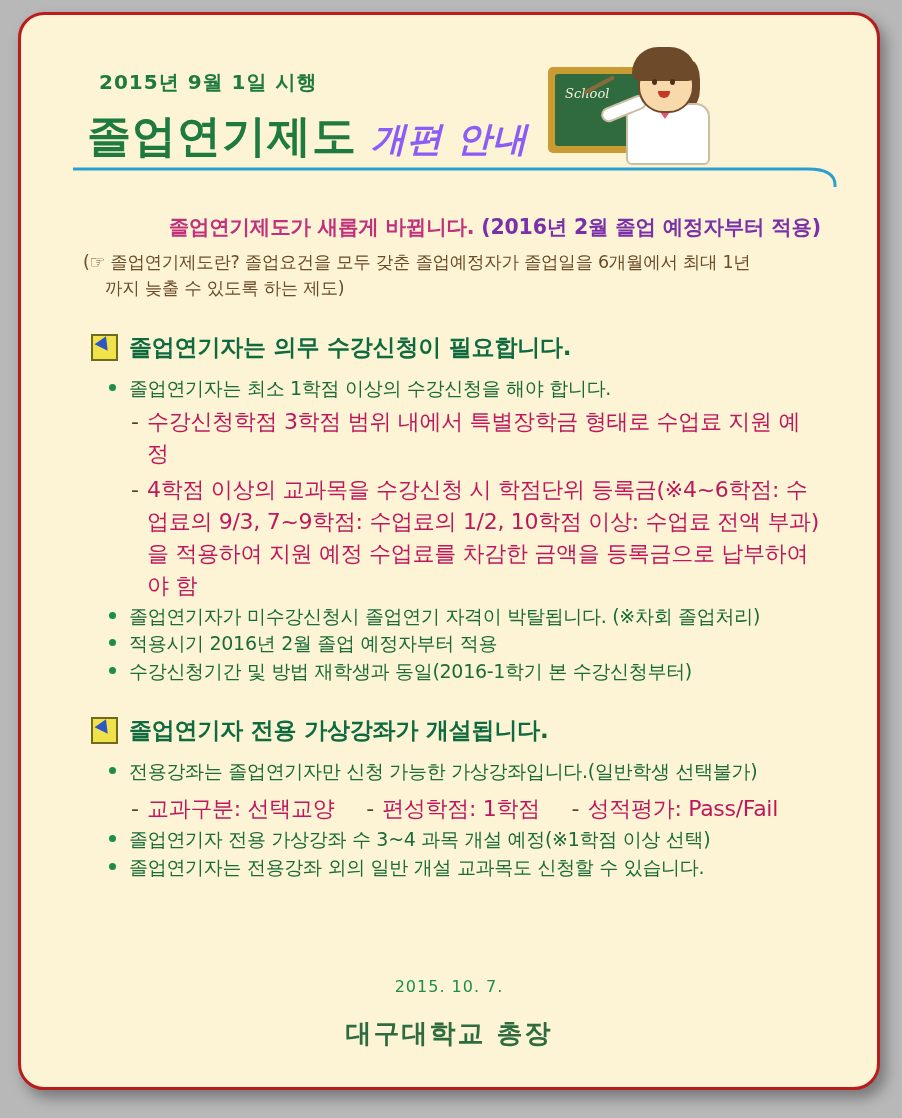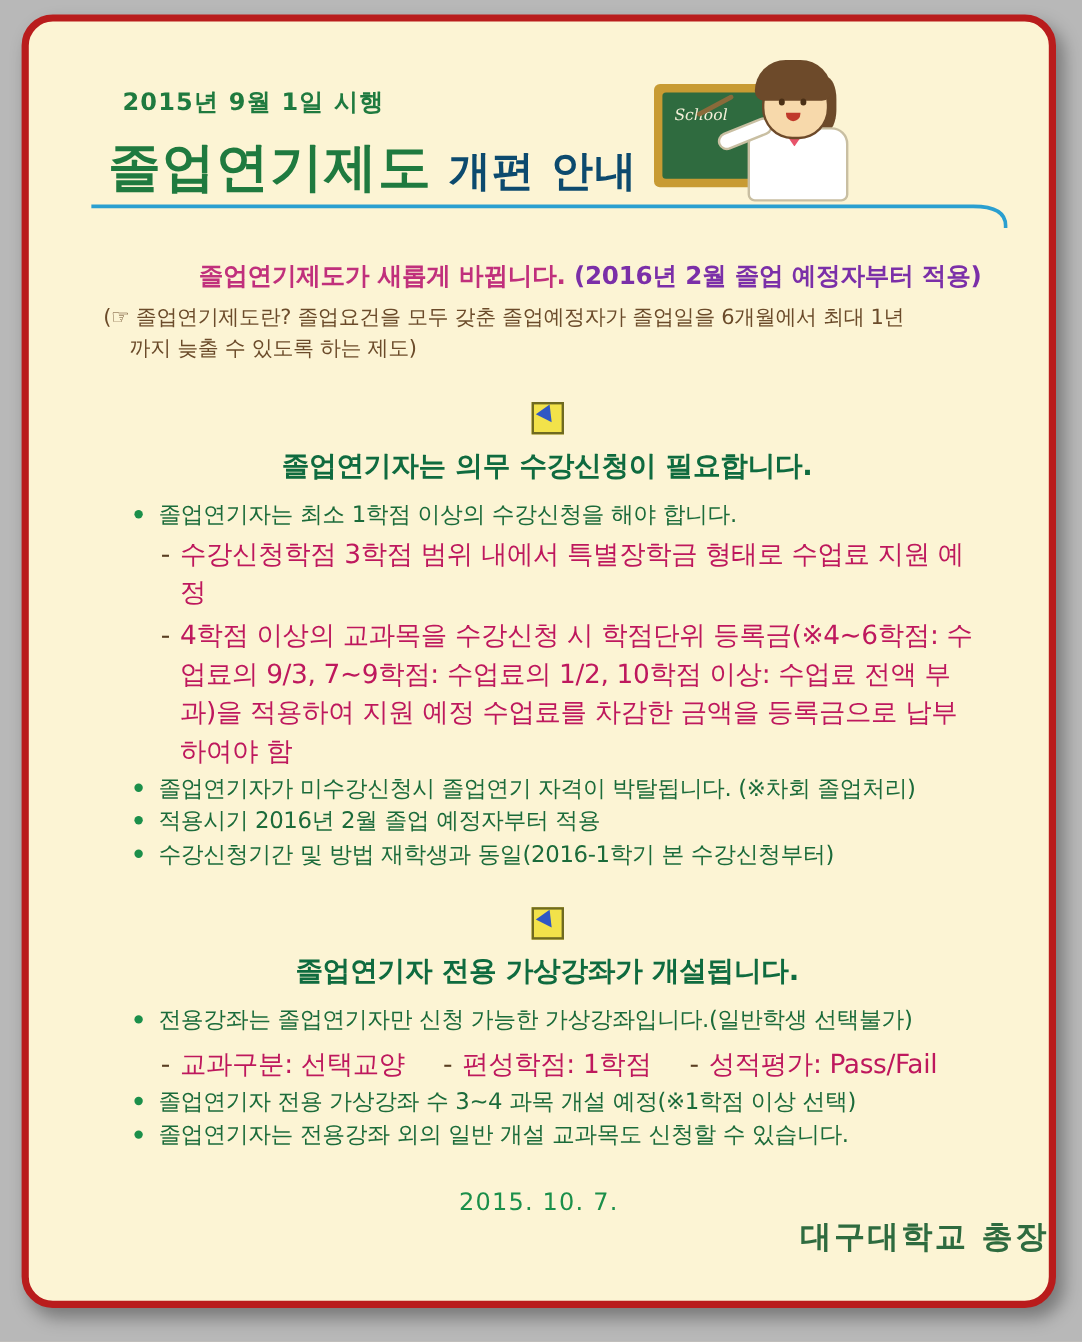--- a/index.html
+++ b/index.html
@@ -15,21 +15,21 @@
     background: #b8b8b8;
     overflow: hidden;
   }
   .card {
     position: absolute;
     left: 18px;
     top: 12px;
     width: 862px;
     height: 1078px;
     background: #fcf4d4;
-    border: 6px solid #b91c1c;
+    border: 3px solid #b91c1c;
     border-radius: 26px;
     box-shadow: 6px 8px 14px rgba(0,0,0,0.35);
     box-sizing: border-box;
     overflow: hidden;
   }
   
   .header {
     position: relative;
     height: 152px;
   }
@@ -52,22 +52,23 @@
   }
   .title-main {
     font-size: 44px;
     font-weight: bold;
     color: #1f7a3f;
     letter-spacing: 1px;
   }
   .title-sub {
     font-size: 35px;
     font-weight: bold;
-    color: #0c4a6e;
+    color: #8b5cf6;
     letter-spacing: 1px;
+    font-style: italic;
   }
   
   .illus {
     position: absolute;
     right: 150px;
     top: 24px;
     width: 185px;
     height: 122px;
   }
   .board {
@@ -232,21 +233,20 @@
     padding-left: 22px;
   }
   .section {
     margin-top: 30px;
   }
   .sec-head {
     display: flex;
     align-items: center;
     gap: 11px;
     margin-left: 14px;
-    flex-direction: column;
   }
   .sec-arrow {
     width: 23px;
     height: 23px;
     background: #f2e24a;
     border: 2px solid #6f6a20;
     display: inline-block;
     position: relative;
     flex: none;
   }
@@ -319,30 +319,30 @@
   }
   
   .footer {
     position: absolute;
     left: 0;
     bottom: 36px;
     width: 100%;
     text-align: center;
   }
   .foot-date {
-    font-size: 20px;
+    font-size: 16px;
     color: #1b8f4a;
     letter-spacing: 1px;
   }
   .foot-org {
+    margin-top: 20px;
     font-size: 26px;
     font-weight: bold;
     color: #2e6b3f;
     letter-spacing: 2px;
-    text-align: right;
   }
 </style>
 </head>
 <body>
 
 <div id="page">
   <div class="card">
 
     <div class="header">
       <div class="date-line">2015년 9월 1일 시행</div>

